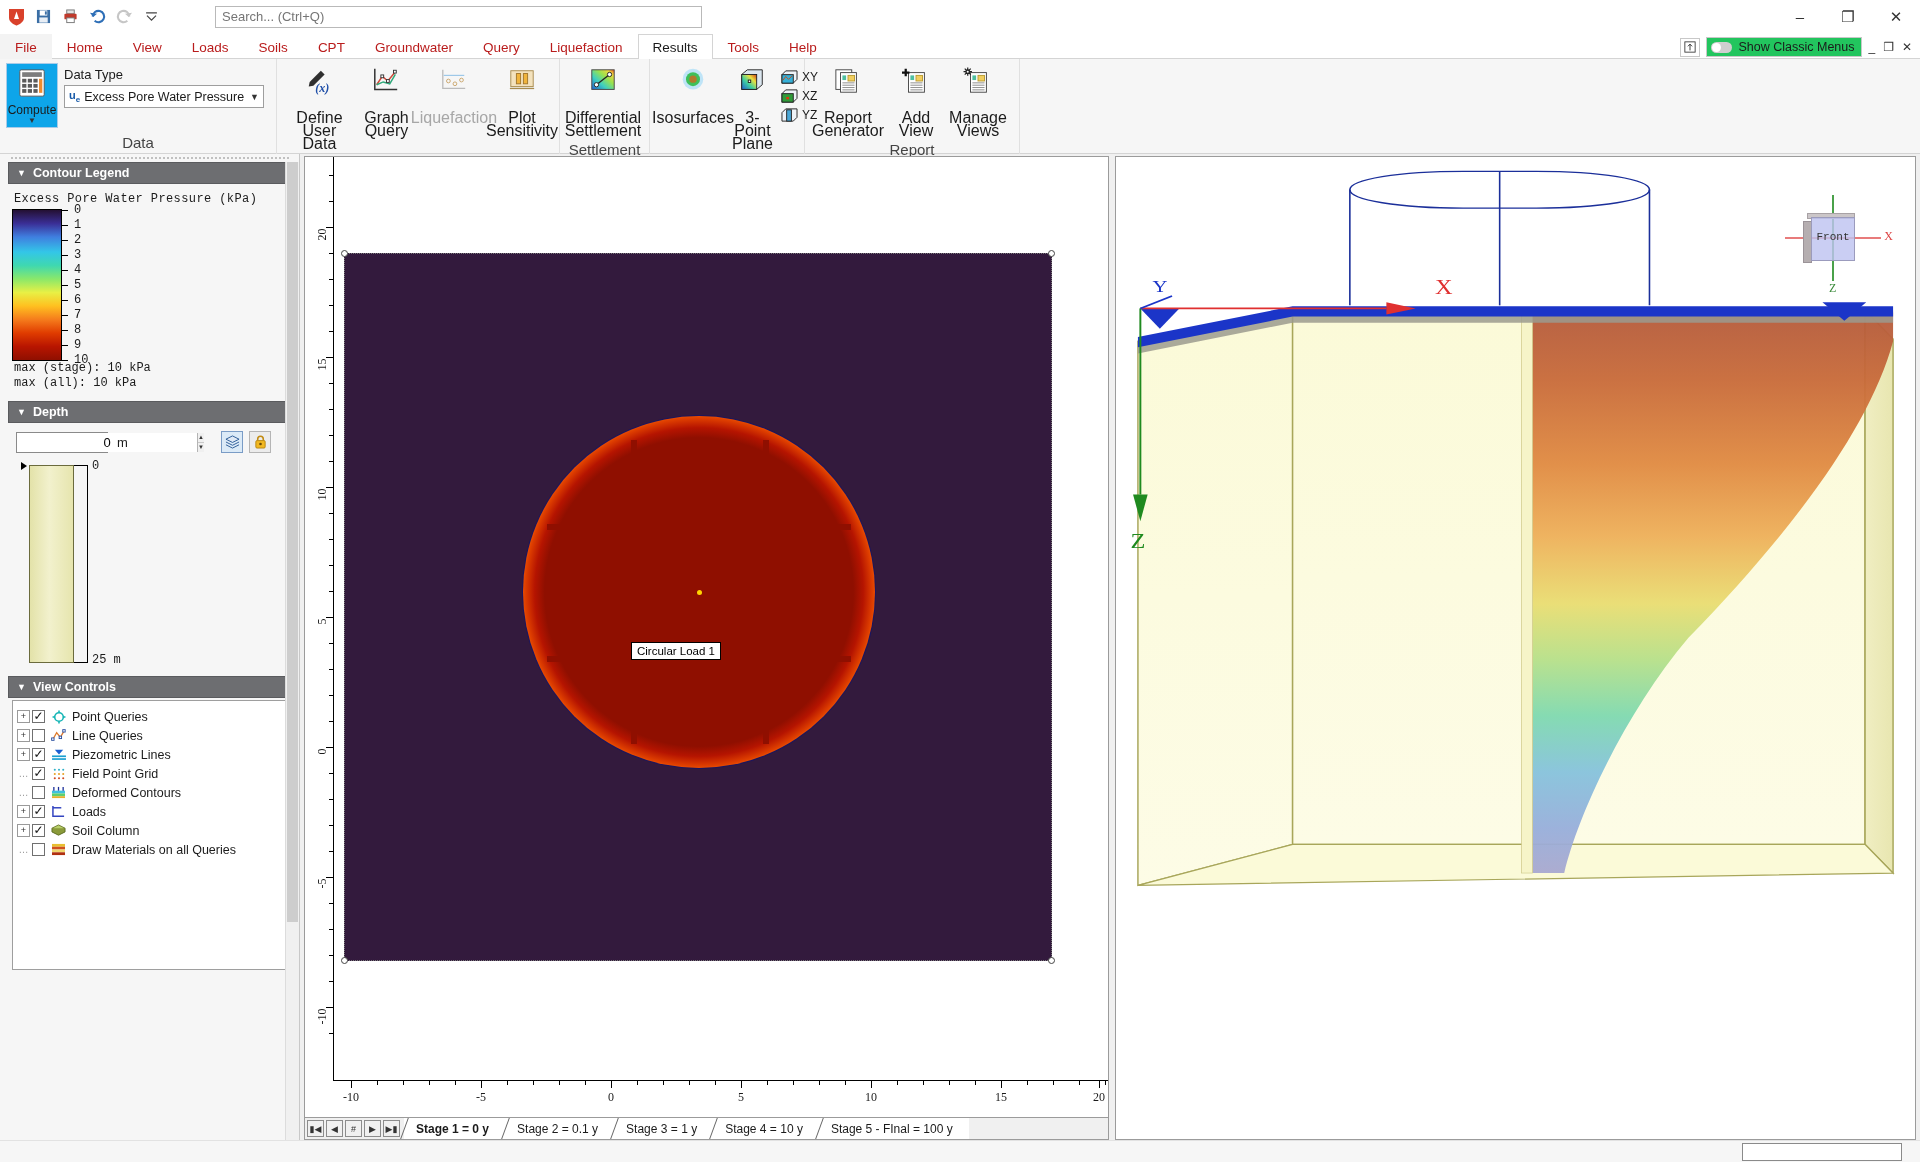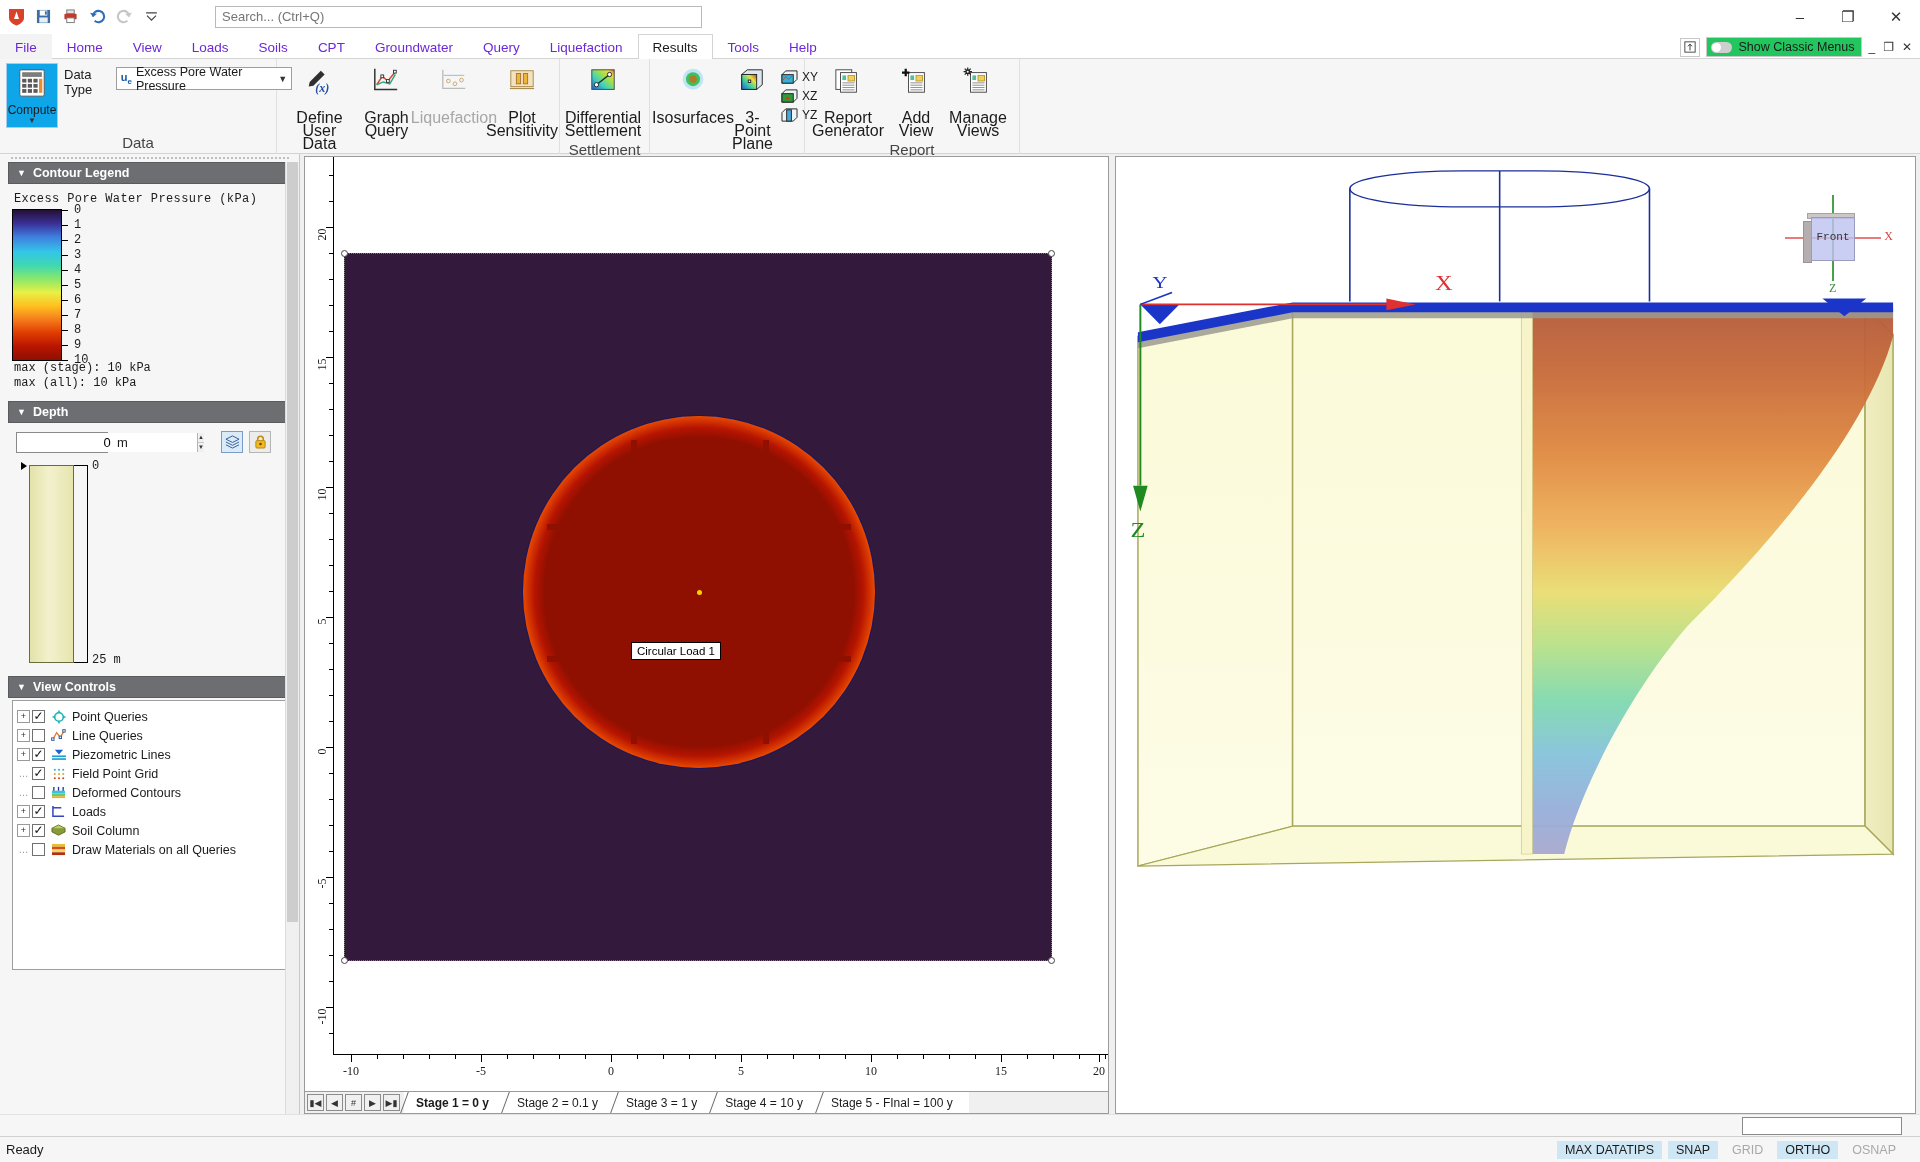--- a/index.html
+++ b/index.html
@@ -35,21 +35,21 @@
     font-size: 15px; color: #333; cursor: pointer;
   }
 
   
   .ribbon-tabs {
     height: 25px; display: flex; align-items: flex-end; background: #ffffff;
     border-bottom: 1px solid #d4d4d4; flex: none; position: relative;
   }
   .rtab {
     padding: 0 14px; height: 25px; line-height: 25px; font-size: 13.5px;
-    color: #6d28d9; cursor: pointer; border: 1px solid transparent; border-bottom: none;
+    color: #b91c1c; cursor: pointer; border: 1px solid transparent; border-bottom: none;
     position: relative; top: 1px;
   }
   .rtab.active { background: #ffffff; border-color: #d4d4d4; color: #1b1b1b; }
   .rtab.file { background:#f3f3f3; }
   .tabs-right { margin-left: auto; display: flex; align-items: center; gap: 6px; padding: 0 4px 1px 0; }
   .pin-btn { width: 20px; height: 19px; border: 1px solid #c8c8c8; background: #fff; display: flex; align-items: center; justify-content: center; cursor: pointer; }
   .classic-toggle {
     display: flex; align-items: center; gap: 6px; border: 1px solid #c8c8c8;
     background: #22c55e; height: 20px; padding: 0 7px 0 4px; cursor: pointer; font-size: 12.5px;
   }
@@ -76,21 +76,21 @@
   .big-btn .caret { font-size: 8px; color: #333; line-height: 8px; margin-top: 1px; }
 
   .cmd-btn {
     width: 62px; display: flex; flex-direction: column; align-items: center;
     padding: 4px 2px; cursor: pointer; text-align: center;
   }
   .cmd-btn .lbl { font-size: 16px; line-height: 13px; margin-top: 13px; text-align: center; }
   .cmd-btn.disabled .lbl { color: #a7a7a7; }
   .cmd-btn.wide { width: 74px; }
 
-  .datatype-block { display: flex; flex-direction: row; padding: 4px 8px 0 6px; }
+  .datatype-block { display: flex; flex-direction: column; padding: 4px 8px 0 6px; }
   .datatype-label { font-size: 13px; margin-bottom: 3px; }
   .combo {
     width: 200px; height: 23px; border: 1px solid #9e9e9e; background: #fff;
     display: flex; align-items: center; padding: 0 4px; cursor: pointer; position: relative;
   }
   .combo .cval { font-size: 12.5px; margin-left: 4px; }
   .combo .cchev { margin-left: auto; font-size: 9px; color: #333; }
   .ue { font-size: 11px; color: #1659a8; font-weight: bold; }
   .ue sub { font-size: 8px; }
 
@@ -1030,23 +1030,13 @@
           </g>
         </svg>
       </div>
     </div>
   </div>
 
   <div class="bottom-strip">
     <div class="status-input"></div>
   </div>
 
-  <div class="statusbar">
-    <div class="status-left">Ready</div>
-    <div class="status-right">
-      <div class="status-chip on">MAX DATATIPS</div>
-      <div class="status-chip on">SNAP</div>
-      <div class="status-chip off">GRID</div>
-      <div class="status-chip on">ORTHO</div>
-      <div class="status-chip off">OSNAP</div>
-    </div>
-  </div>
 </div>
 
 </body></html>

